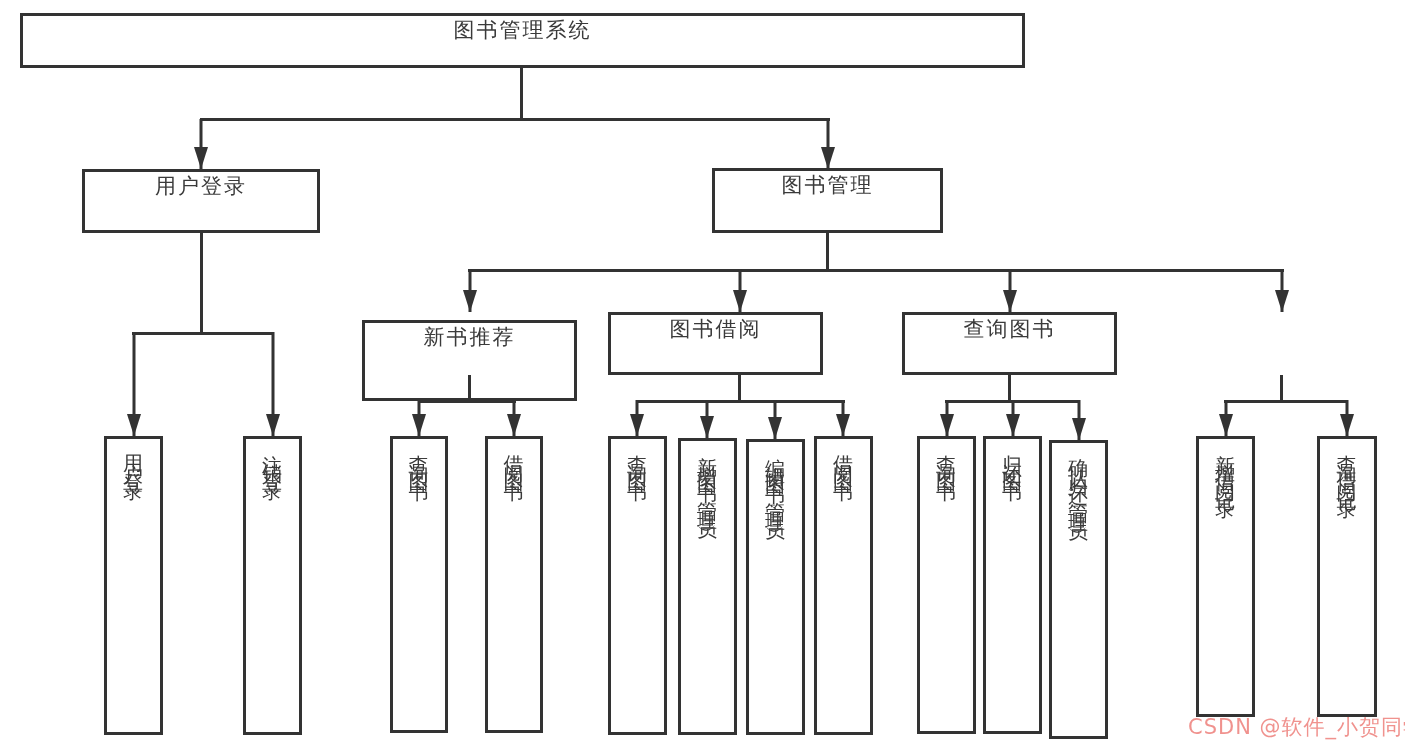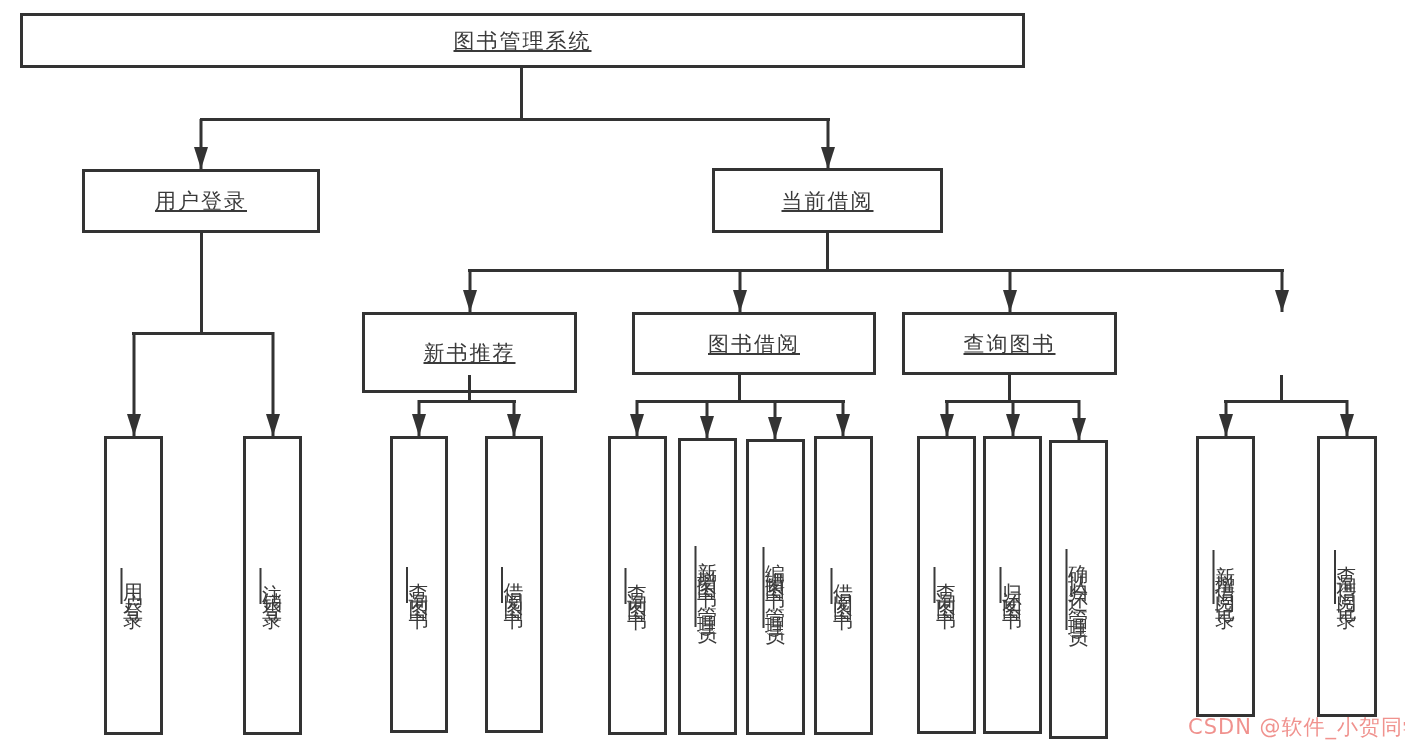--- a/index.html
+++ b/index.html
@@ -10,22 +10,22 @@
   }
   html,body{margin:0;padding:0;background:var(--bg);}
   .canvas{
     position:relative;width:1405px;height:747px;overflow:hidden;
     background:var(--bg);
     font-family:"DejaVu Sans","Liberation Sans",sans-serif;
   }
   .node{
     position:absolute;box-sizing:border-box;
     border:3px solid var(--line);background:var(--bg);
-    display:flex;align-items:center;justify-content:center;
-    color:var(--text);z-index:2;text-decoration:underline;
+    display:flex;align-items:flex-start;justify-content:center;
+    color:var(--text);z-index:2;
   }
   .node.h{font-size:21px;letter-spacing:2px;white-space:nowrap;}
   .vtext{
     writing-mode:vertical-rl;text-orientation:mixed;
     font-size:20px;letter-spacing:9px;line-height:1;
   }
   .line{position:absolute;background:var(--line);z-index:3;}
   .arrow{position:absolute;width:14px;z-index:3;}
   .arrow .stem{
     position:absolute;left:50%;transform:translateX(-50%);
@@ -61,21 +61,21 @@
   </div>
   <div class="arrow" style="left:821px;top:119px;height:50px">
     <div class="stem"></div>
     <div class="head"></div>
   </div>
 
   <div class="node h" style="left:82px;top:169px;width:238px;height:64px">
     <span>用户登录</span>
   </div>
   <div class="node h" style="left:712px;top:168px;width:231px;height:65px">
-    <span>当前借阅</span>
+    <span>图书管理</span>
   </div>
 
   <div class="line" style="left:200px;top:233px;width:3px;height:101px"></div>
   <div class="line" style="left:132px;top:332px;width:142px;height:3px"></div>
   <div class="arrow" style="left:127px;top:332px;height:104px">
     <div class="stem"></div>
     <div class="head"></div>
   </div>
   <div class="arrow" style="left:266px;top:332px;height:104px">
     <div class="stem"></div>
@@ -94,24 +94,24 @@
   </div>
   <div class="arrow" style="left:1003px;top:269px;height:43px">
     <div class="stem"></div>
     <div class="head"></div>
   </div>
   <div class="arrow" style="left:1275px;top:269px;height:43px">
     <div class="stem"></div>
     <div class="head"></div>
   </div>
 
-  <div class="node h" style="left:362px;top:312px;width:215px;height:81px">
+  <div class="node h" style="left:362px;top:320px;width:215px;height:81px">
     <span>新书推荐</span>
   </div>
-  <div class="node h" style="left:632px;top:312px;width:244px;height:63px">
+  <div class="node h" style="left:608px;top:312px;width:215px;height:63px">
     <span>图书借阅</span>
   </div>
   <div class="node h" style="left:902px;top:312px;width:215px;height:63px">
     <span>查询图书</span>
   </div>
 
   <div class="line" style="left:468px;top:375px;width:3px;height:28px"></div>
   <div class="line" style="left:418px;top:400px;width:98px;height:3px"></div>
   <div class="arrow" style="left:412px;top:400px;height:36px">
     <div class="stem"></div>

